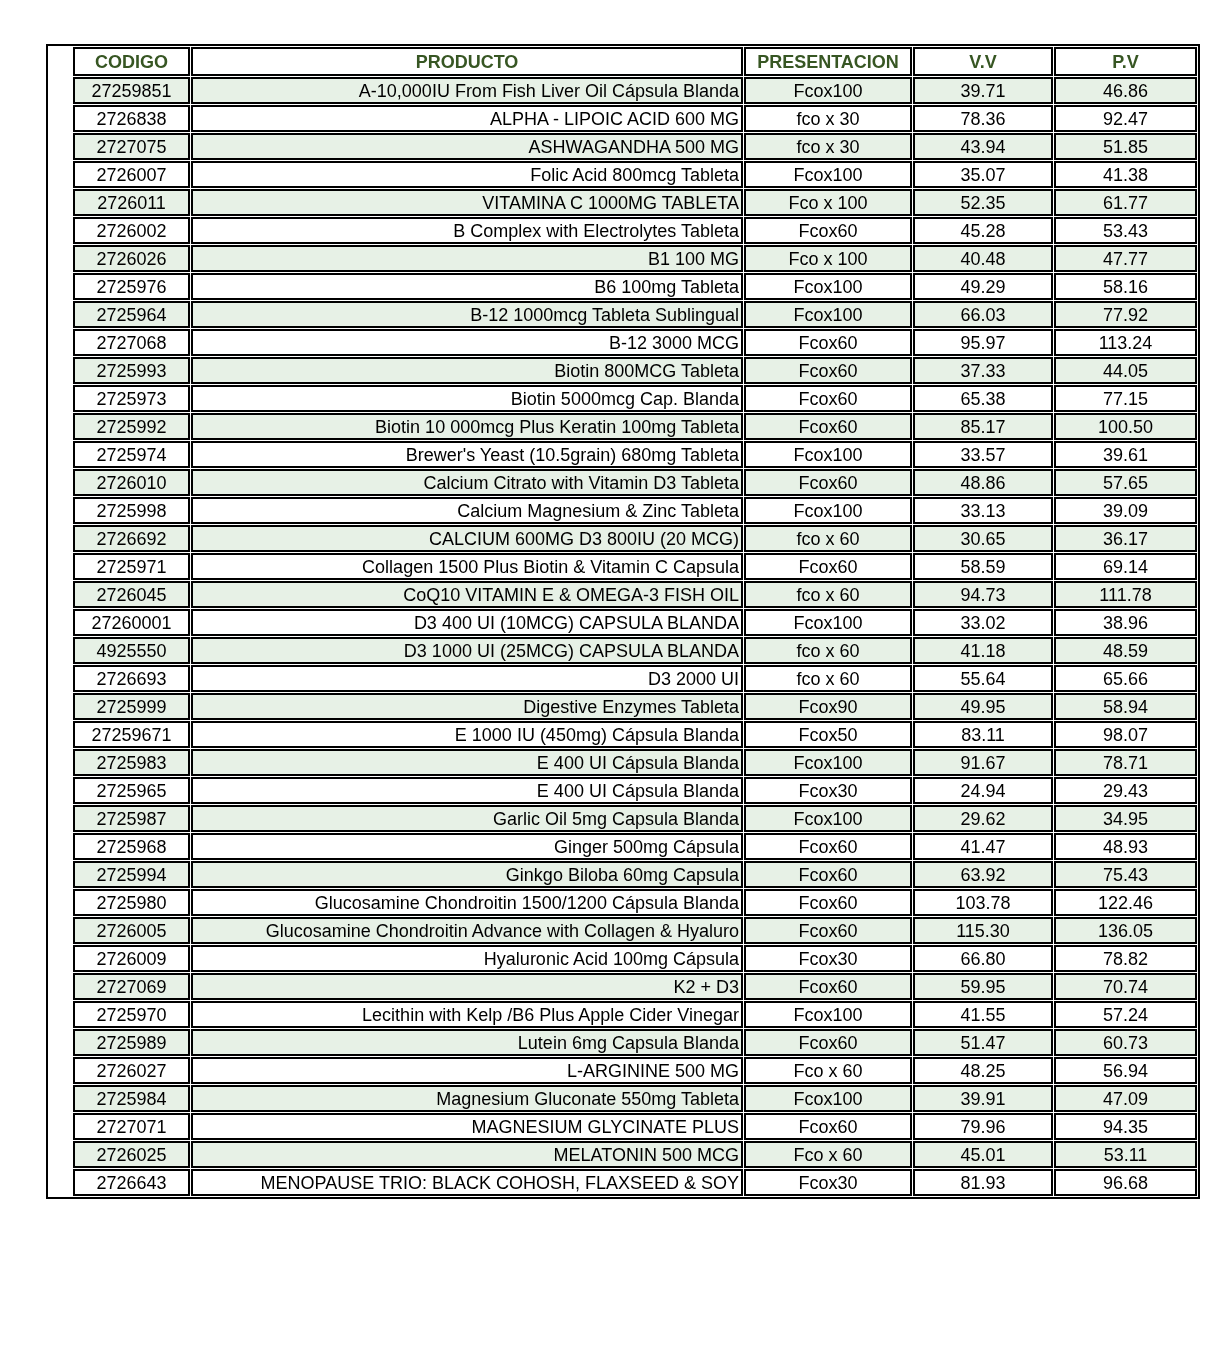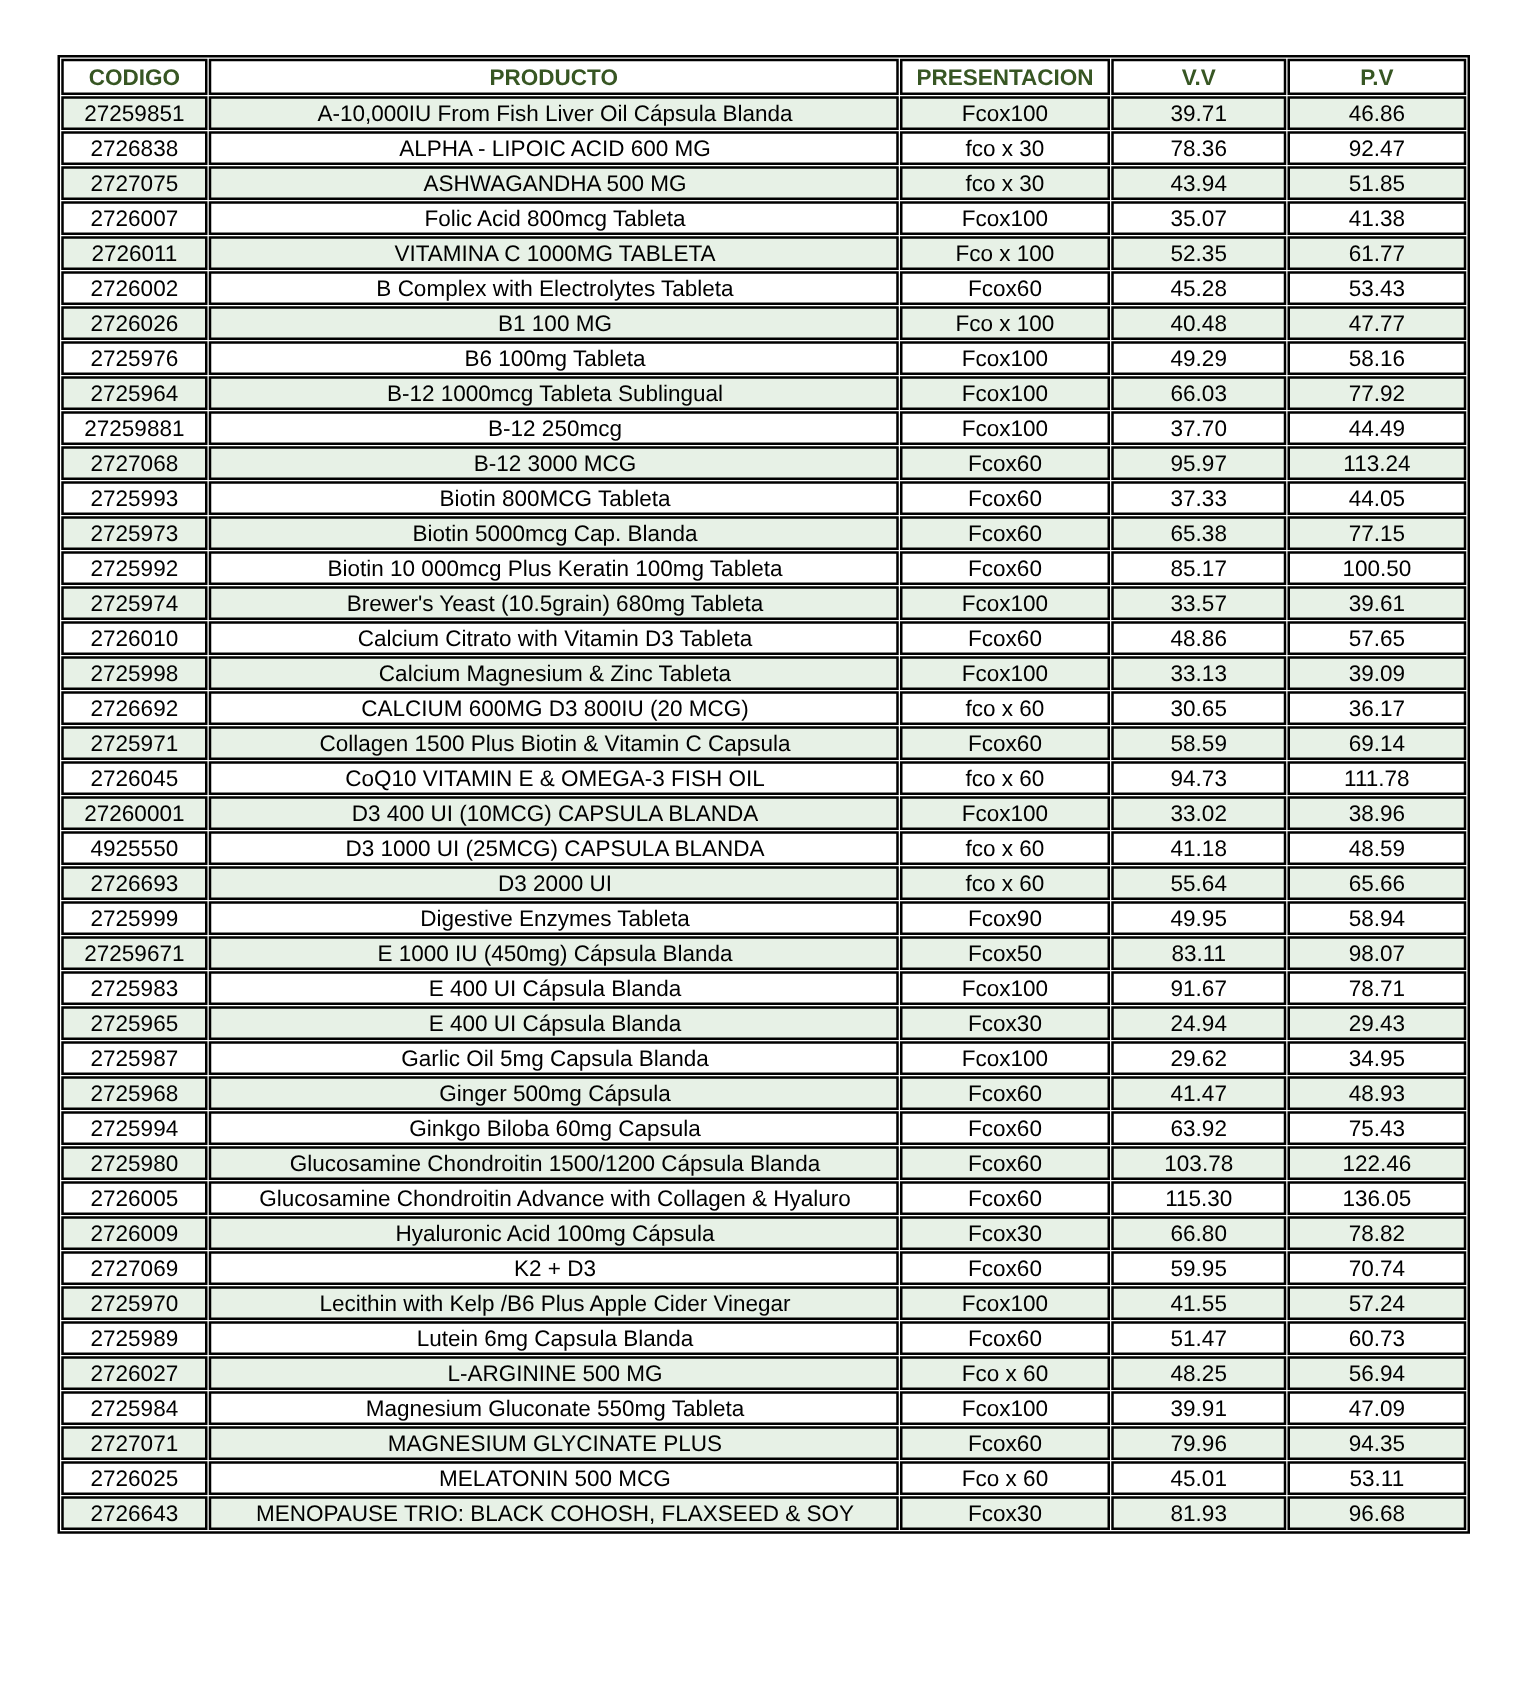--- a/index.html
+++ b/index.html
@@ -14,20 +14,21 @@
     background: #ffffff;
     box-sizing: border-box;
     padding: 44px 0 0 46px;
   }
   table.price-table {
     border-collapse: separate;
     border-spacing: 1px;
     table-layout: fixed;
     background: #ffffff;
     border: 2px solid #000000;
+    padding-left: 24px;
   }
   .price-table th, .price-table td {
     box-sizing: border-box;
     border: 2px solid #000000;
     height: 27px;
     padding: 0 6px;
     font-size: 18px;
     line-height: 22px;
     white-space: nowrap;
     overflow: hidden;
@@ -43,21 +44,21 @@
   .col-codigo       { width: 117px; }
   .col-producto     { width: 552px; }
   .col-presentacion { width: 168px; }
   .col-vv           { width: 140px; }
   .col-pv           { width: 143px; }
 
   .price-table td.codigo,
   .price-table td.presentacion,
   .price-table td.vv,
   .price-table td.pv { text-align: center; }
-  .price-table td.producto { text-align: center; padding: 0 2px 0 4px; }
+  .price-table td.producto { text-align: right; padding: 0 2px 0 4px; }
 
   .price-table tbody tr:nth-child(odd) td { background: #e7f1e6; }
   .price-table tbody tr:nth-child(even) td { background: #ffffff; }
 </style>
 </head>
 <body>
 
 <div class="sheet">
   <table class="price-table">
     <colgroup>
@@ -134,27 +135,20 @@
           <td class="pv">58.16</td>
         </tr>
         <tr>
           <td class="codigo">2725964</td>
           <td class="producto">B-12 1000mcg Tableta Sublingual</td>
           <td class="presentacion">Fcox100</td>
           <td class="vv">66.03</td>
           <td class="pv">77.92</td>
         </tr>
         <tr>
-          <td class="codigo">27259881</td>
-          <td class="producto">B-12 250mcg</td>
-          <td class="presentacion">Fcox100</td>
-          <td class="vv">37.70</td>
-          <td class="pv">44.49</td>
-        </tr>
-        <tr>
           <td class="codigo">2727068</td>
           <td class="producto">B-12 3000 MCG</td>
           <td class="presentacion">Fcox60</td>
           <td class="vv">95.97</td>
           <td class="pv">113.24</td>
         </tr>
         <tr>
           <td class="codigo">2725993</td>
           <td class="producto">Biotin 800MCG Tableta</td>
           <td class="presentacion">Fcox60</td>

